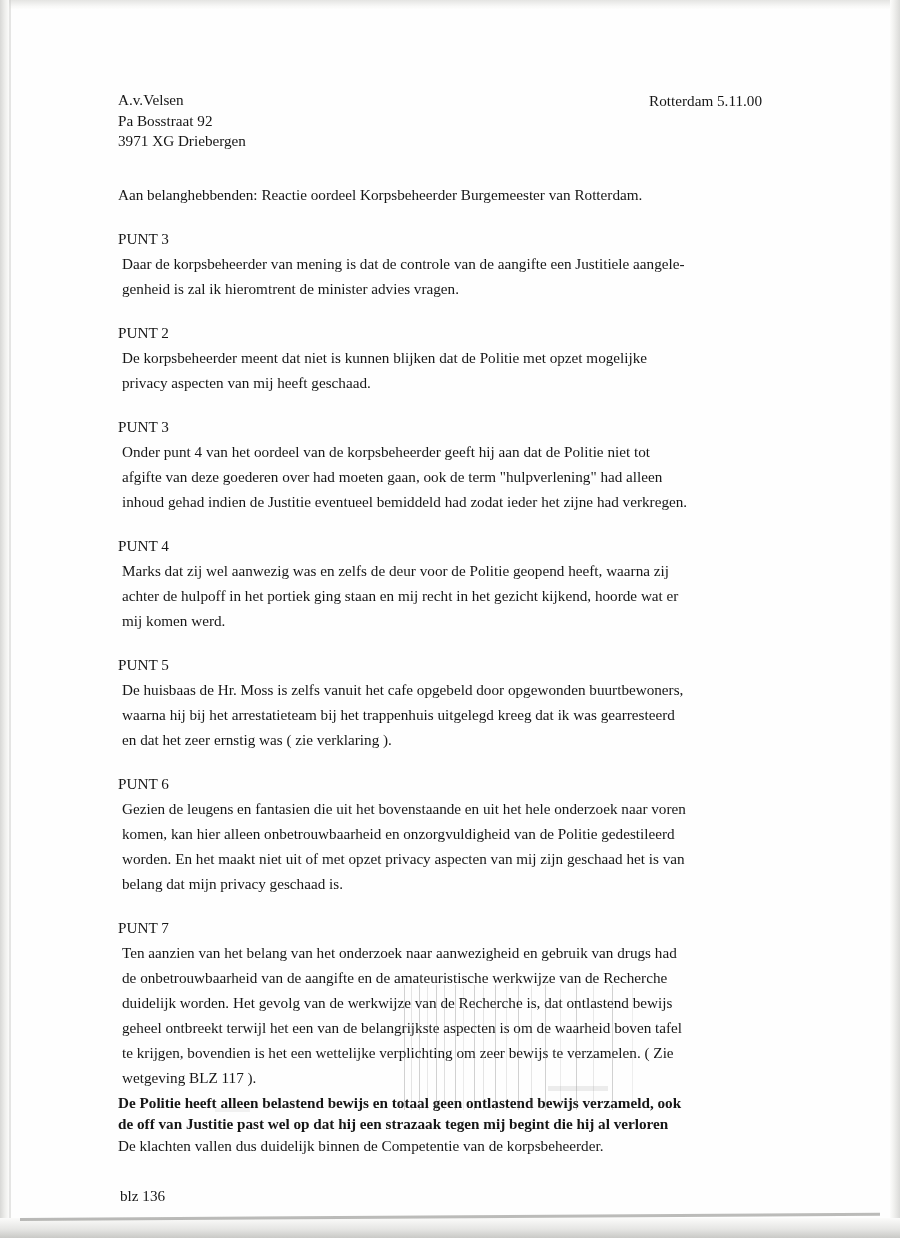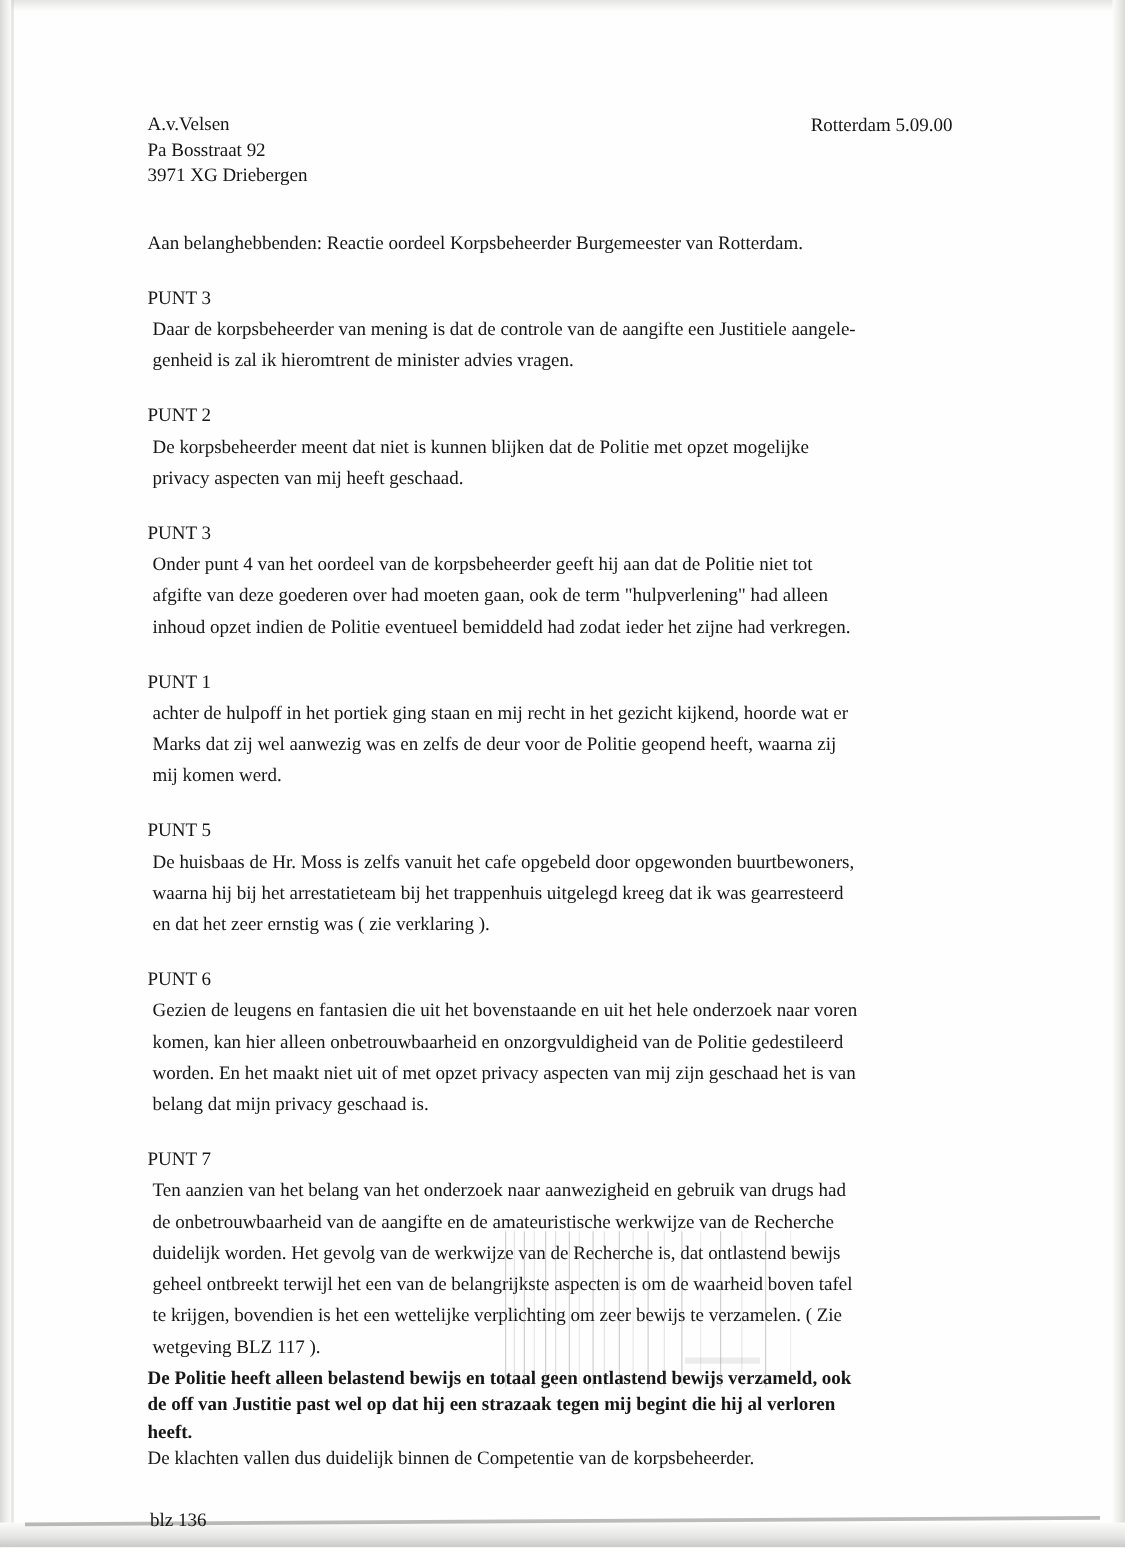--- a/index.html
+++ b/index.html
@@ -175,21 +175,21 @@
   <div class="scan-edge-bottom-line"></div>
 
   <div class="content">
 
     <div class="header-row">
       <div class="sender">
         <div>A.v.Velsen</div>
         <div>Pa Bosstraat 92</div>
         <div>3971 XG Driebergen</div>
       </div>
-      <div class="place-date">Rotterdam 5.09.00</div>
+      <div class="place-date">Rotterdam 5.11.00</div>
     </div>
 
     <div class="subject">Aan belanghebbenden: Reactie oordeel Korpsbeheerder Burgemeester van Rotterdam.</div>
 
     <div class="section">
       <div class="section-title">PUNT 3</div>
       <div class="section-body">
         <p>Daar de korpsbeheerder van mening is dat de controle van de aangifte een Justitiele aangele-</p>
         <p>genheid is zal ik hieromtrent de minister advies vragen.</p>
       </div>
@@ -201,29 +201,29 @@
         <p>De korpsbeheerder meent dat niet is kunnen blijken dat de Politie met opzet mogelijke</p>
         <p>privacy aspecten van mij heeft geschaad.</p>
       </div>
     </div>
 
     <div class="section">
       <div class="section-title">PUNT 3</div>
       <div class="section-body">
         <p>Onder punt 4 van het oordeel van de korpsbeheerder geeft hij aan dat de Politie niet tot</p>
         <p>afgifte van deze goederen over had moeten gaan, ook de term "hulpverlening" had alleen</p>
-        <p>inhoud opzet indien de Politie eventueel bemiddeld had zodat ieder het zijne had verkregen.</p>
-      </div>
-    </div>
-
-    <div class="section">
-      <div class="section-title">PUNT 1</div>
-      <div class="section-body">
+        <p>inhoud gehad indien de Justitie eventueel bemiddeld had zodat ieder het zijne had verkregen.</p>
+      </div>
+    </div>
+
+    <div class="section">
+      <div class="section-title">PUNT 4</div>
+      <div class="section-body">
+        <p>Marks dat zij wel aanwezig was en zelfs de deur voor de Politie geopend heeft, waarna zij</p>
         <p>achter de hulpoff in het portiek ging staan en mij recht in het gezicht kijkend, hoorde wat er</p>
-        <p>Marks dat zij wel aanwezig was en zelfs de deur voor de Politie geopend heeft, waarna zij</p>
         <p>mij komen werd.</p>
       </div>
     </div>
 
     <div class="section">
       <div class="section-title">PUNT 5</div>
       <div class="section-body">
         <p>De huisbaas de Hr. Moss is zelfs vanuit het cafe opgebeld door opgewonden buurtbewoners,</p>
         <p>waarna hij bij het arrestatieteam bij het trappenhuis uitgelegd kreeg dat ik was gearresteerd</p>
         <p>en dat het zeer ernstig was ( zie verklaring ).</p>
@@ -246,21 +246,20 @@
         <p>Ten aanzien van het belang van het onderzoek naar aanwezigheid en gebruik van drugs had</p>
         <p>de onbetrouwbaarheid van de aangifte en de amateuristische werkwijze van de Recherche</p>
         <p>duidelijk worden. Het gevolg van de werkwijze van de Recherche is, dat ontlastend bewijs</p>
         <p>geheel ontbreekt terwijl het een van de belangrijkste aspecten is om de waarheid boven tafel</p>
         <p>te krijgen, bovendien is het een wettelijke verplichting om zeer bewijs te verzamelen. ( Zie</p>
         <p>wetgeving BLZ 117 ).</p>
       </div>
       <div class="bold-block">
         <p>De Politie heeft alleen belastend bewijs en totaal geen ontlastend bewijs verzameld, ook</p>
         <p>de off van Justitie past wel op dat hij een strazaak tegen mij begint die hij al verloren</p>
-        <p>heeft.</p>
       </div>
       <div class="closing">De klachten vallen dus duidelijk binnen de Competentie van de korpsbeheerder.</div>
     </div>
 
     <div class="folio">blz 136</div>
   </div>
 
   <div class="streaks">
     <span style="left:4px;"></span>
     <span style="left:11px; opacity:.6;"></span>

